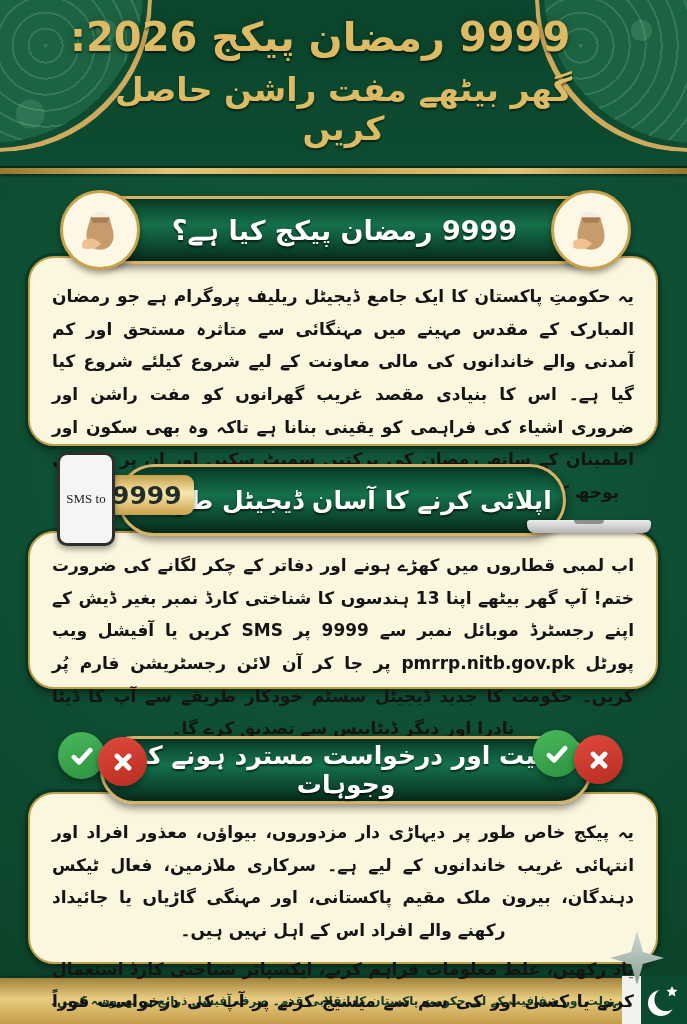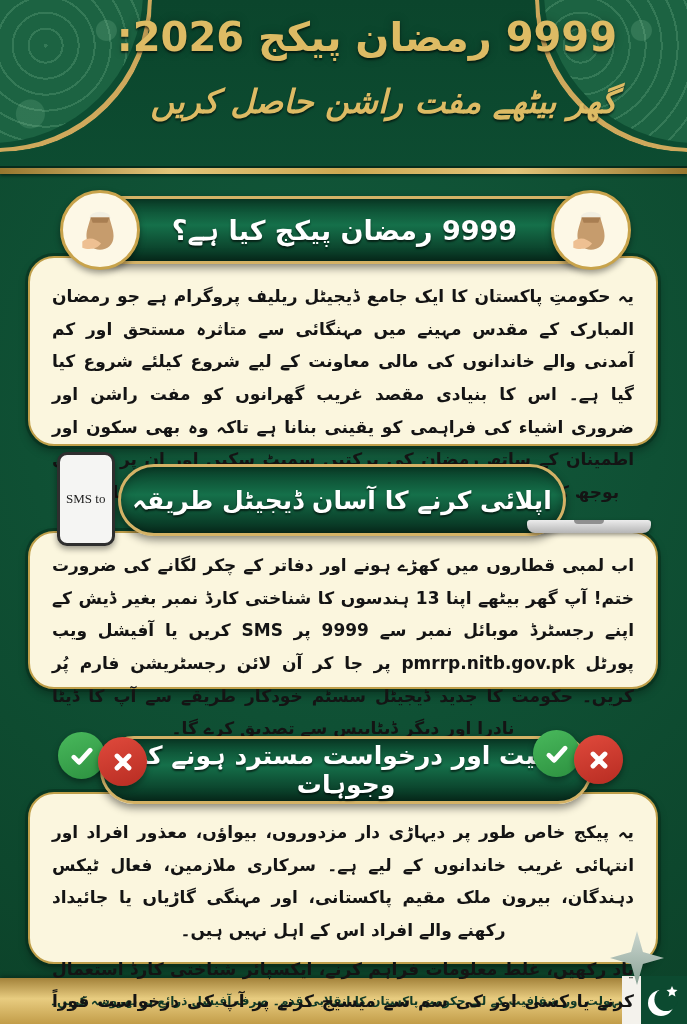--- a/index.html
+++ b/index.html
@@ -13,25 +13,25 @@
     background-color:#1c6342;
     background-image:
       repeating-radial-gradient(circle at 30% 30%, rgba(150,210,170,.20) 0 2px, transparent 2px 16px),
       radial-gradient(circle at 70% 20%, rgba(150,210,170,.18) 0 10px, transparent 11px),
       radial-gradient(circle at 20% 75%, rgba(150,210,170,.16) 0 14px, transparent 15px);}
   .corner.left{left:0;border-bottom-right-radius:100%;
     box-shadow:inset -4px -4px 0 0 #cfa95c, inset -9px -9px 0 0 #0d4c31;}
   .corner.right{right:0;border-bottom-left-radius:100%;
     box-shadow:inset 4px -4px 0 0 #cfa95c, inset 9px -9px 0 0 #0d4c31;}
   .header-text{position:absolute;left:70px;right:70px;top:14px;display:flex;
-    flex-direction:column;align-items:flex-start;gap:22px;direction:rtl;text-align:center;}
+    flex-direction:column;align-items:flex-end;gap:10px;direction:rtl;text-align:center;}
   .h-line1{font-size:40px;font-weight:bold;color:#ddbb64;
     text-shadow:0 2px 2px rgba(0,0,0,.55),0 0 10px rgba(0,0,0,.25);letter-spacing:.5px;}
   .h-line2{font-size:33px;font-weight:bold;color:#ddbb64;
-    text-shadow:0 2px 2px rgba(0,0,0,.55);font-style:italic;}
+    text-shadow:0 2px 2px rgba(0,0,0,.55);}
   .divider{position:absolute;left:0;top:168px;width:687px;height:6px;
     background:linear-gradient(90deg,#97772f,#e3c57a 25%,#cda952 50%,#e3c57a 75%,#97772f);
     box-shadow:0 -2px 0 #072c1c,0 2px 3px rgba(0,0,0,.4);}
   
   .pill{position:absolute;display:flex;align-items:center;justify-content:center;
     background:linear-gradient(180deg,#0a3f29 0%,#15704a 42%,#072e1e 100%);
     border:3px solid #d4b266;border-radius:36px;color:#ffffff;z-index:6;
     box-shadow:0 4px 8px rgba(0,0,0,.45), inset 0 0 12px rgba(0,0,0,.35);
     direction:rtl;text-align:center;font-weight:bold;
     text-shadow:0 2px 2px rgba(0,0,0,.6);}
@@ -46,21 +46,21 @@
     justify-content:center;z-index:8;box-shadow:0 3px 6px rgba(0,0,0,.4);}
   .mark{position:absolute;border-radius:50%;display:flex;align-items:center;
     justify-content:center;box-shadow:0 3px 6px rgba(0,0,0,.4);}
   .mark.check{width:47px;height:47px;background:linear-gradient(160deg,#49b95c,#2d9140);z-index:7;}
   .mark.cross{width:49px;height:49px;background:linear-gradient(160deg,#e04a3c,#b72c22);z-index:8;}
   
   .phone{position:absolute;left:57px;top:452px;width:52px;height:88px;background:#f5f5f3;
     border:3px solid #2e2e2e;border-radius:10px;z-index:9;display:flex;align-items:center;
     justify-content:center;box-shadow:0 3px 6px rgba(0,0,0,.4);}
   .phone span{font-family:"Liberation Serif","DejaVu Serif",serif;font-size:13px;
-    color:#1c1c1c;text-align:left;line-height:1.25;width:40px;}
+    color:#1c1c1c;text-align:center;line-height:1.25;width:40px;}
   .sms-badge{position:absolute;left:100px;top:475px;height:40px;padding:0 12px;
     display:flex;align-items:center;z-index:8;border-radius:9px;
     background:linear-gradient(180deg,#c5a049,#f6e7ad 45%,#caa24b);
     box-shadow:0 2px 5px rgba(0,0,0,.45);}
   .sms-badge span{font-size:25px;font-weight:bold;color:#232d27;}
   .laptop{position:absolute;left:527px;top:452px;width:124px;height:90px;z-index:9;}
   .laptop .screen{position:absolute;left:14px;top:0;width:88px;height:62px;background:#ffffff;
     border:4px solid #3c3c3c;border-radius:6px 6px 2px 2px;display:flex;align-items:center;
     justify-content:center;}
   .laptop .screen span{font-size:10px;font-weight:bold;color:#1d1d1d;}
@@ -119,20 +119,23 @@
   </div>
 
   <div class="box" style="top:256px;height:190px;padding:22px 22px 10px;box-sizing:border-box;">
     <p>یہ حکومتِ پاکستان کا ایک جامع ڈیجیٹل ریلیف پروگرام ہے جو رمضان المبارک کے مقدس مہینے میں مہنگائی سے متاثرہ مستحق اور کم آمدنی والے خاندانوں کی مالی معاونت کے لیے شروع کیلئے شروع کیا گیا ہے۔ اس کا بنیادی مقصد غریب گھرانوں کو مفت راشن اور ضروری اشیاء کی فراہمی کو یقینی بنانا ہے تاکہ وہ بھی سکون اور اطمینان کے ساتھ رمضان کی برکتیں سمیٹ سکیں اور ان پر معاشی بوجھ کم سے کم ہو۔ یہ نظام مکمل طور پر شفاف اور خودکار ہے۔</p>
   </div>
 
   <div class="pill" style="left:118px;top:464px;width:442px;height:66px;font-size:25px;">
     <span>اپلائی کرنے کا آسان ڈیجیٹل طریقہ</span>
   </div>
 
+  <div class="sms-badge">
+    <span>9999</span>
+  </div>
   <div class="phone">
     <span>SMS to</span>
   </div>
 
   <div class="laptop">
     <div class="base"></div>
     <div class="notch"></div>
   </div>
 
   <div class="box" style="top:531px;height:158px;padding:16px 22px 8px;box-sizing:border-box;">

